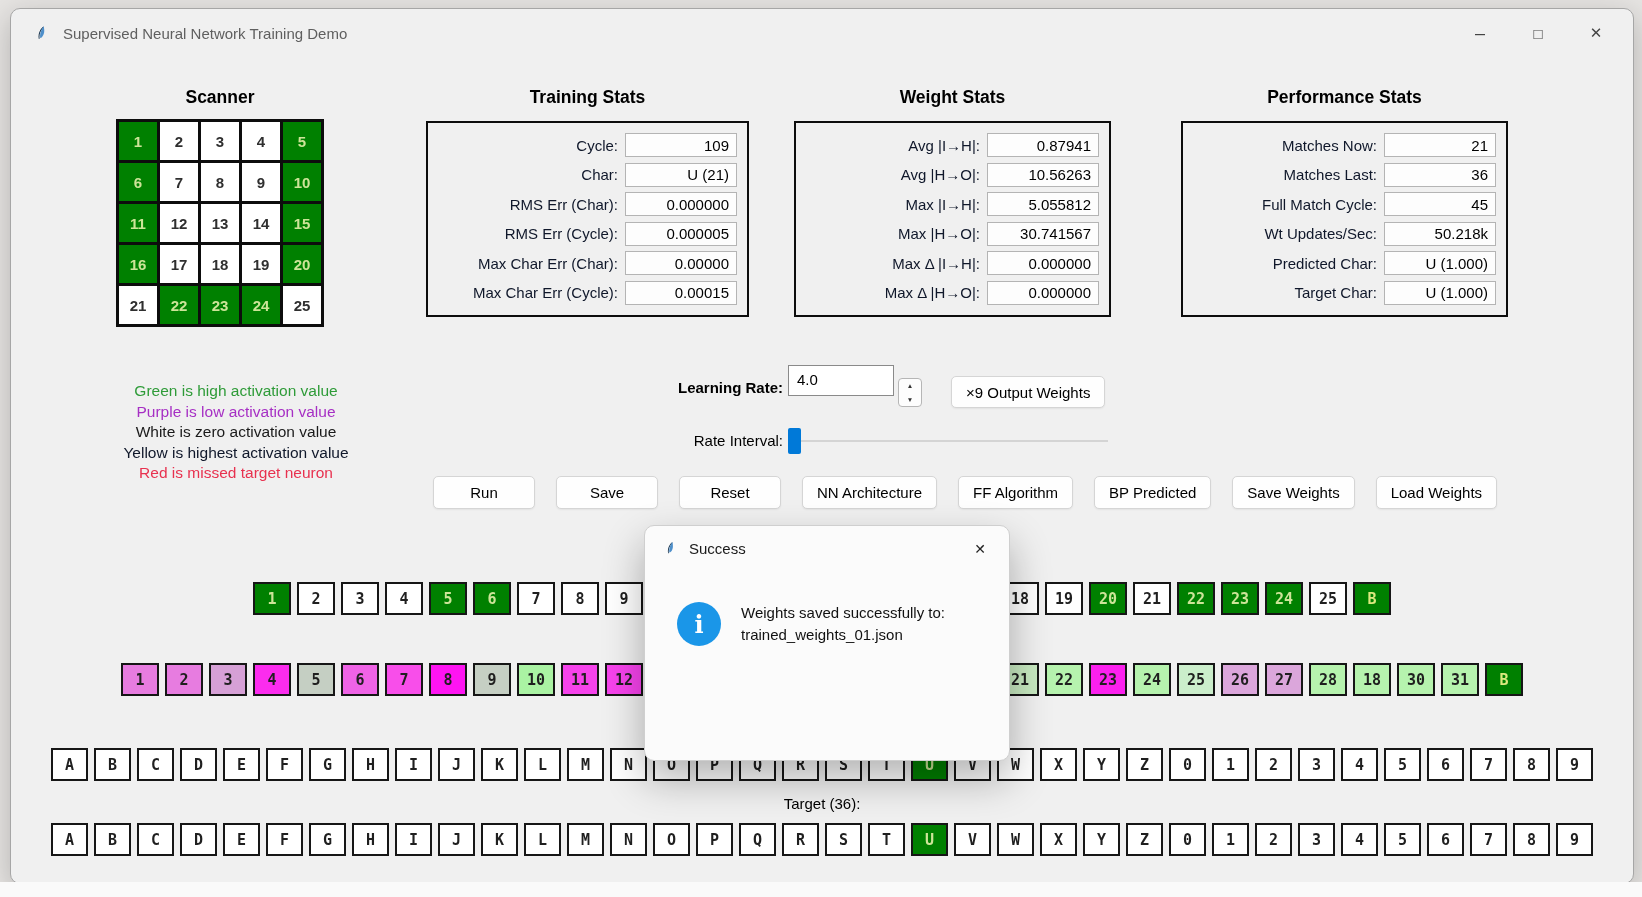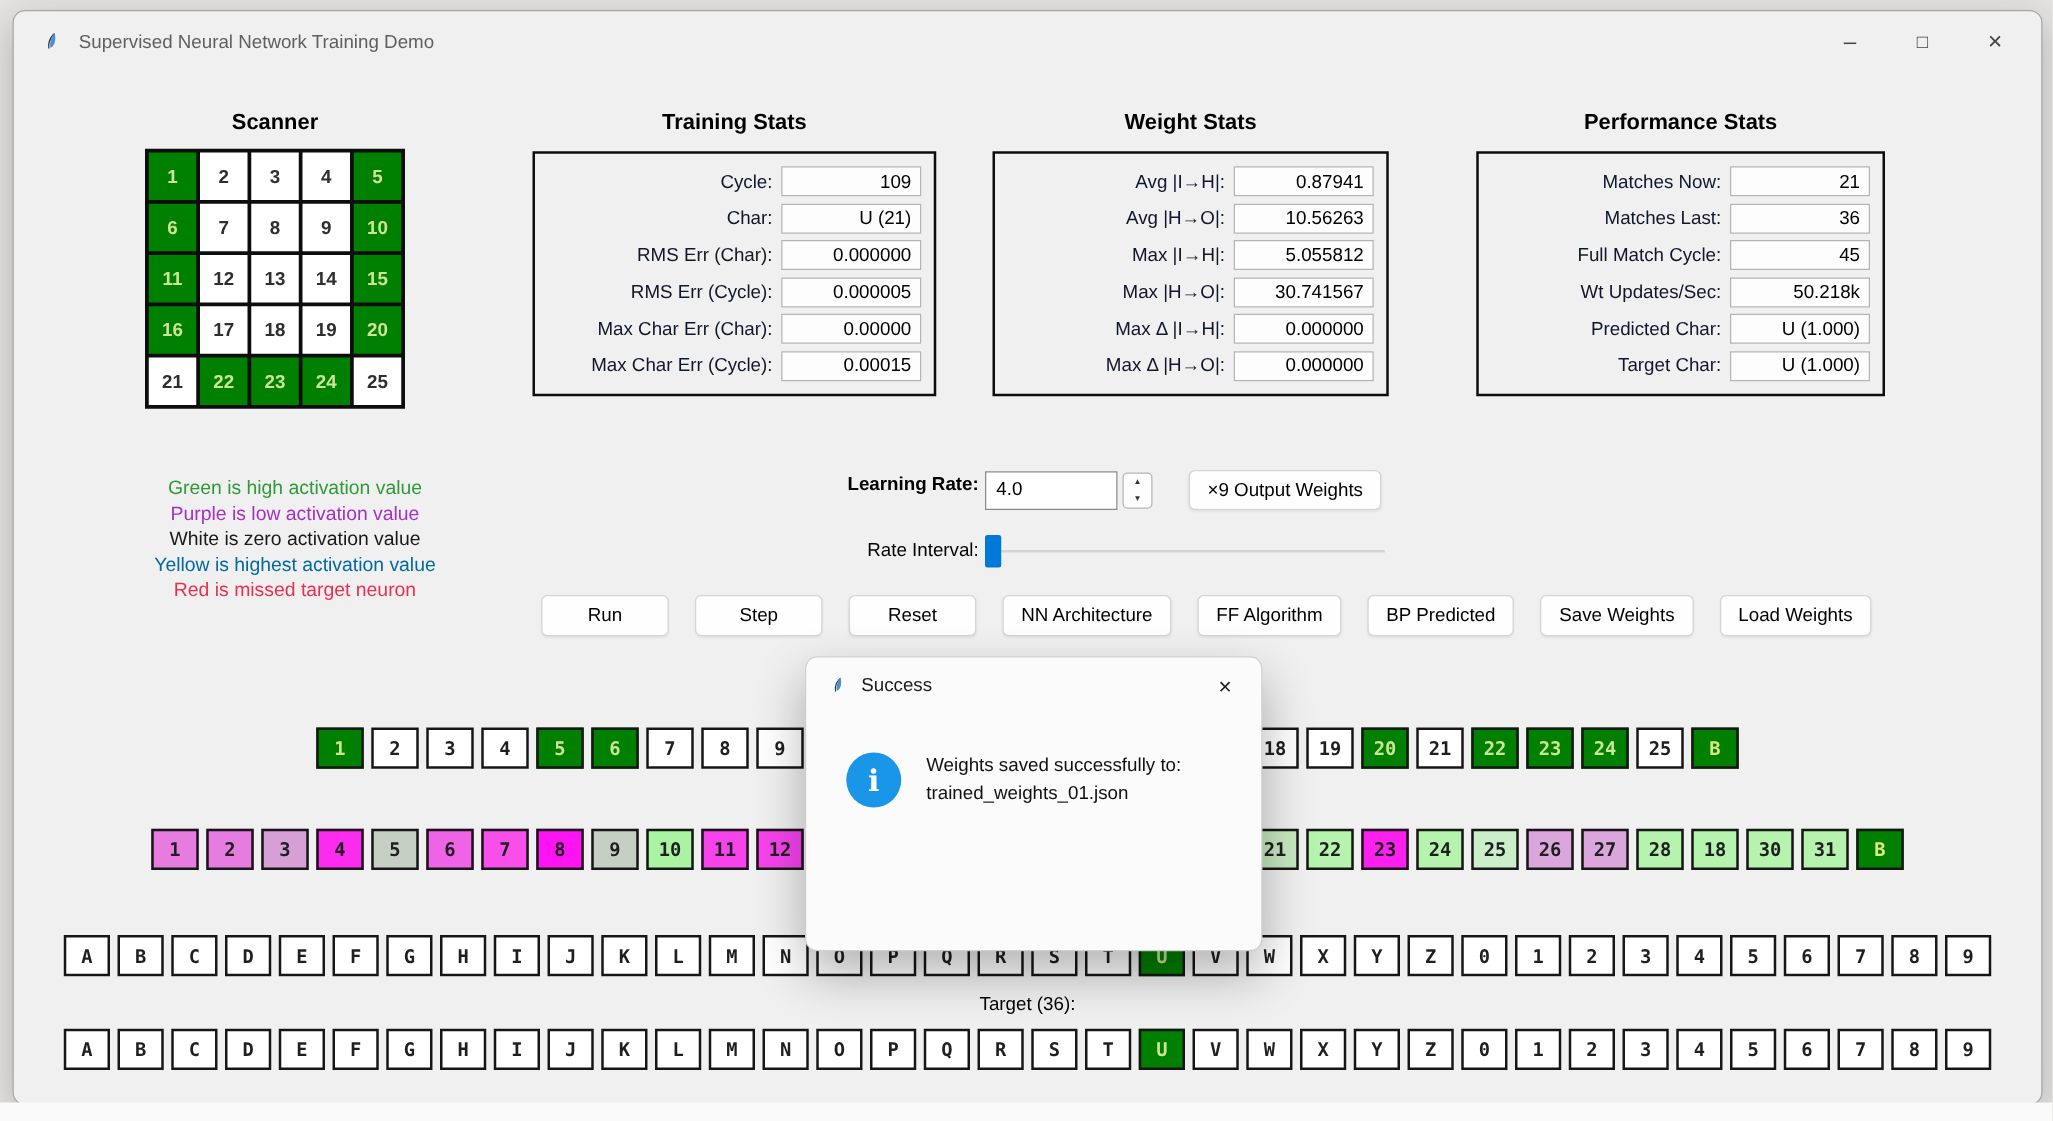--- a/index.html
+++ b/index.html
@@ -41,21 +41,21 @@
   .stat-label{font-size:15px;color:#0f172a;white-space:nowrap;}
   .stat-value{width:112px;height:24px;background:#fdfdfd;border:1px solid #b4b4b4;box-sizing:border-box;
     display:flex;align-items:center;justify-content:flex-end;padding:0 7px;font-size:15px;color:#000;}
   
   .legend{position:absolute;left:85px;top:372px;width:280px;text-align:center;}
   .legend-line{font-size:15.5px;line-height:20.5px;}
   
   .lr-label,.si-label{position:absolute;left:530px;width:242px;text-align:right;font-size:15px;color:#000;}
   .lr-label{top:363px;height:31px;line-height:31px;font-weight:bold;}
   .si-label{top:419px;height:26px;line-height:26px;}
-  .lr-input{position:absolute;left:777px;top:368px;width:106px;height:31px;box-sizing:border-box;
+  .lr-input{position:absolute;left:777px;top:356px;width:106px;height:31px;box-sizing:border-box;
     background:#fff;border:1px solid #8a8a8a;font-size:15px;padding:5px 8px 0;color:#000;}
   .lr-spin{position:absolute;left:887px;top:369px;width:24px;height:29px;box-sizing:border-box;
     border:1px solid #b6b6b6;border-radius:4px;background:#fdfdfd;display:flex;flex-direction:column;overflow:hidden;}
   .spin-btn{flex:1;display:flex;align-items:center;justify-content:center;font-size:6.5px;color:#333;}
   .ui-btn{height:33px;min-width:102px;padding:0 14px;box-sizing:border-box;background:#fefefe;border:1px solid #d5d5d5;
     border-radius:5px;font-size:15px;color:#000;display:flex;align-items:center;justify-content:center;
     box-shadow:0 1px 2px rgba(0,0,0,.06);white-space:nowrap;}
   .x10-btn{position:absolute;left:940px;top:367px;height:32px;}
   .slider{position:absolute;left:777px;top:419px;width:320px;height:26px;}
   .slider-track{position:absolute;left:6px;right:0;top:12px;height:2px;background:#d4d4d4;}
@@ -215,41 +215,41 @@
       <div class="stat-row">
         <span class="stat-label">Target Char:</span>
         <span class="stat-value">U (1.000)</span>
       </div>
     </div>
 
   <div class="legend">
       <div class="legend-line" style="color: rgb(46, 155, 56);">Green is high activation value</div>
       <div class="legend-line" style="color: rgb(166, 47, 196);">Purple is low activation value</div>
       <div class="legend-line" style="color: rgb(26, 26, 26);">White is zero activation value</div>
-      <div class="legend-line" style="color: #0369a1;">Yellow is highest activation value</div>
+      <div class="legend-line" style="color: #0f172a;">Yellow is highest activation value</div>
       <div class="legend-line" style="color: rgb(232, 49, 79);">Red is missed target neuron</div>
     </div>
 
   <div class="lr-label">Learning Rate:</div>
   <div class="lr-input">4.0</div>
   <div class="lr-spin">
     <div class="spin-btn">▲</div>
     <div class="spin-btn">▼</div>
   </div>
   <div class="ui-btn x10-btn">×9 Output Weights</div>
 
   <div class="si-label">Rate Interval:</div>
   <div class="slider">
     <div class="slider-track"></div>
     <div class="slider-handle"></div>
   </div>
 
   <div class="btn-row">
       <div class="ui-btn">Run</div>
-      <div class="ui-btn">Step</div>
+      <div class="ui-btn">Save</div>
       <div class="ui-btn">Reset</div>
       <div class="ui-btn">NN Architecture</div>
       <div class="ui-btn">FF Algorithm</div>
       <div class="ui-btn">BP Predicted</div>
       <div class="ui-btn">Save Weights</div>
       <div class="ui-btn">Load Weights</div>
     </div>
 
   <div class="cellrow" id="row-input">
       <div class="ncell" style="background: rgb(0, 128, 0); color: rgb(205, 228, 152);">1</div>

